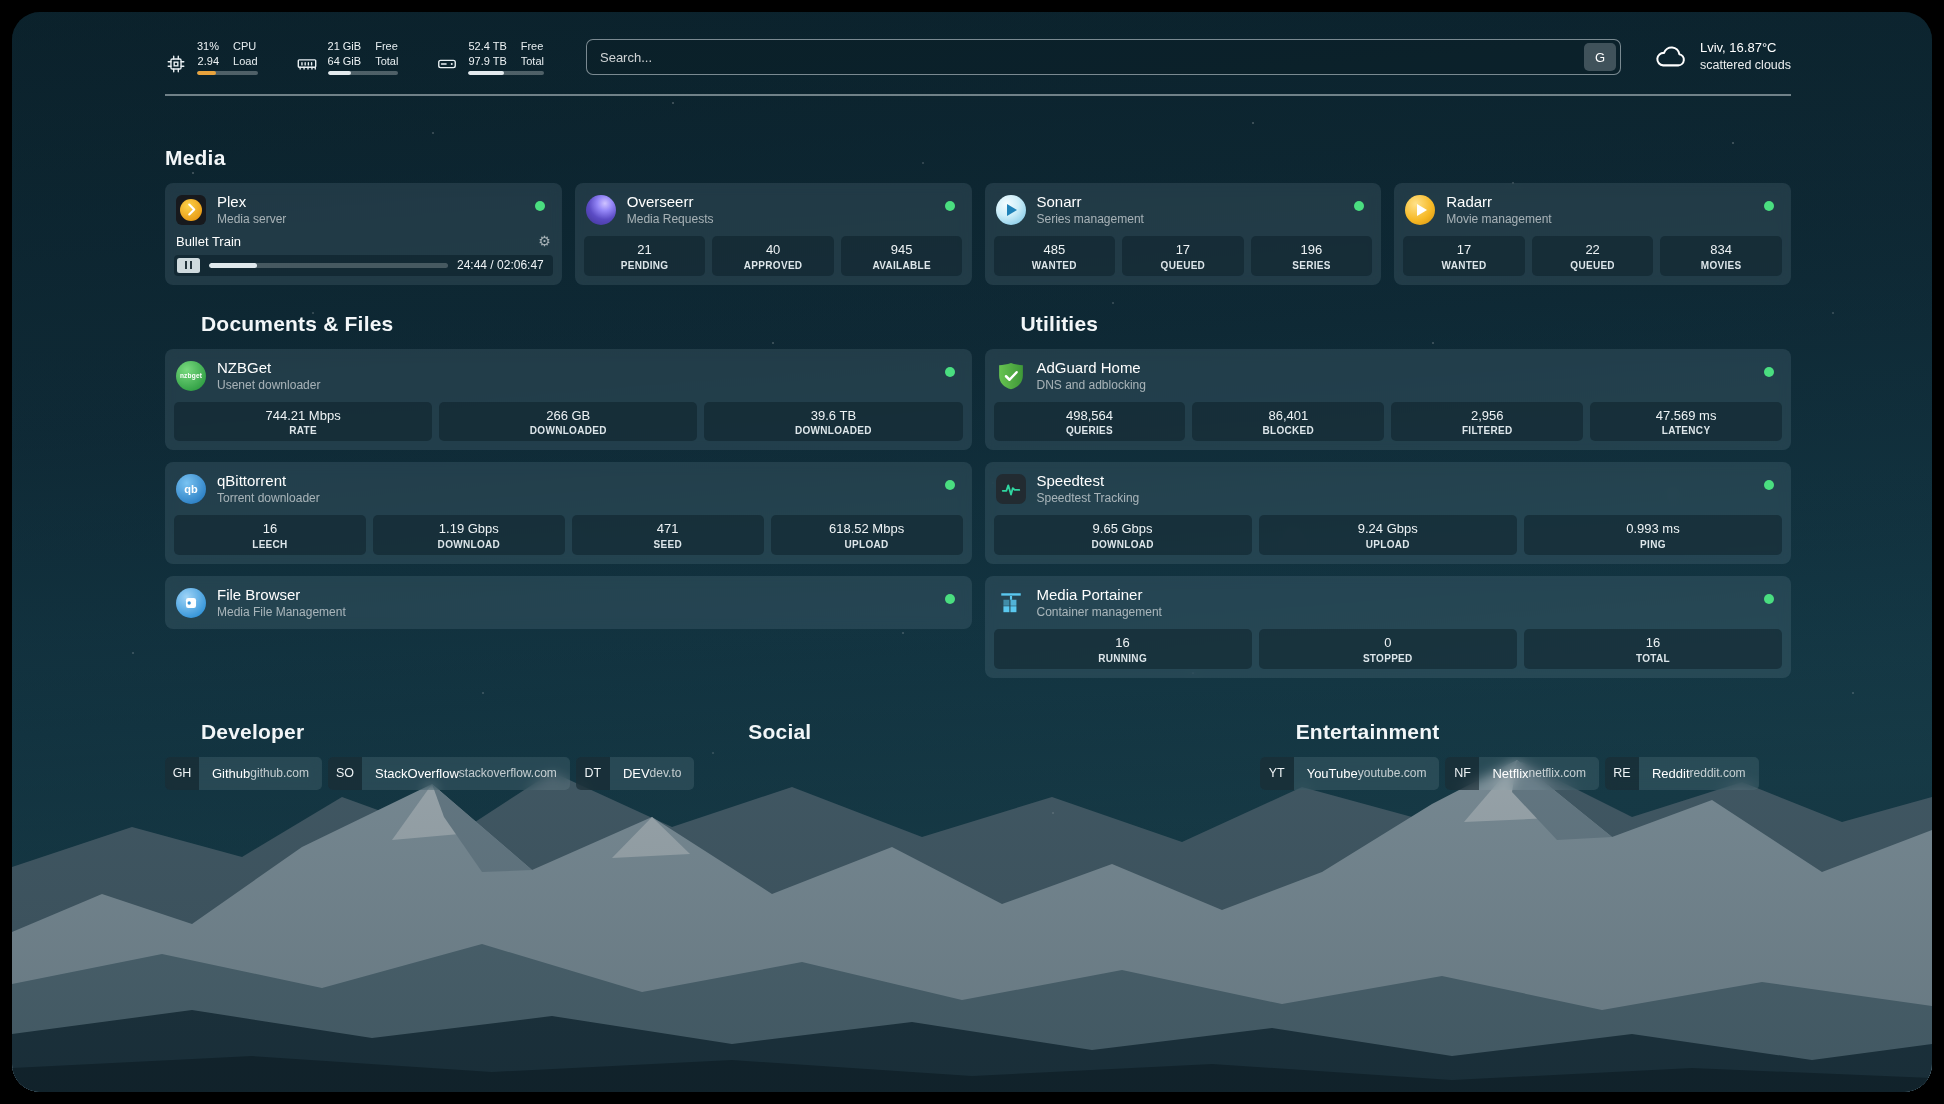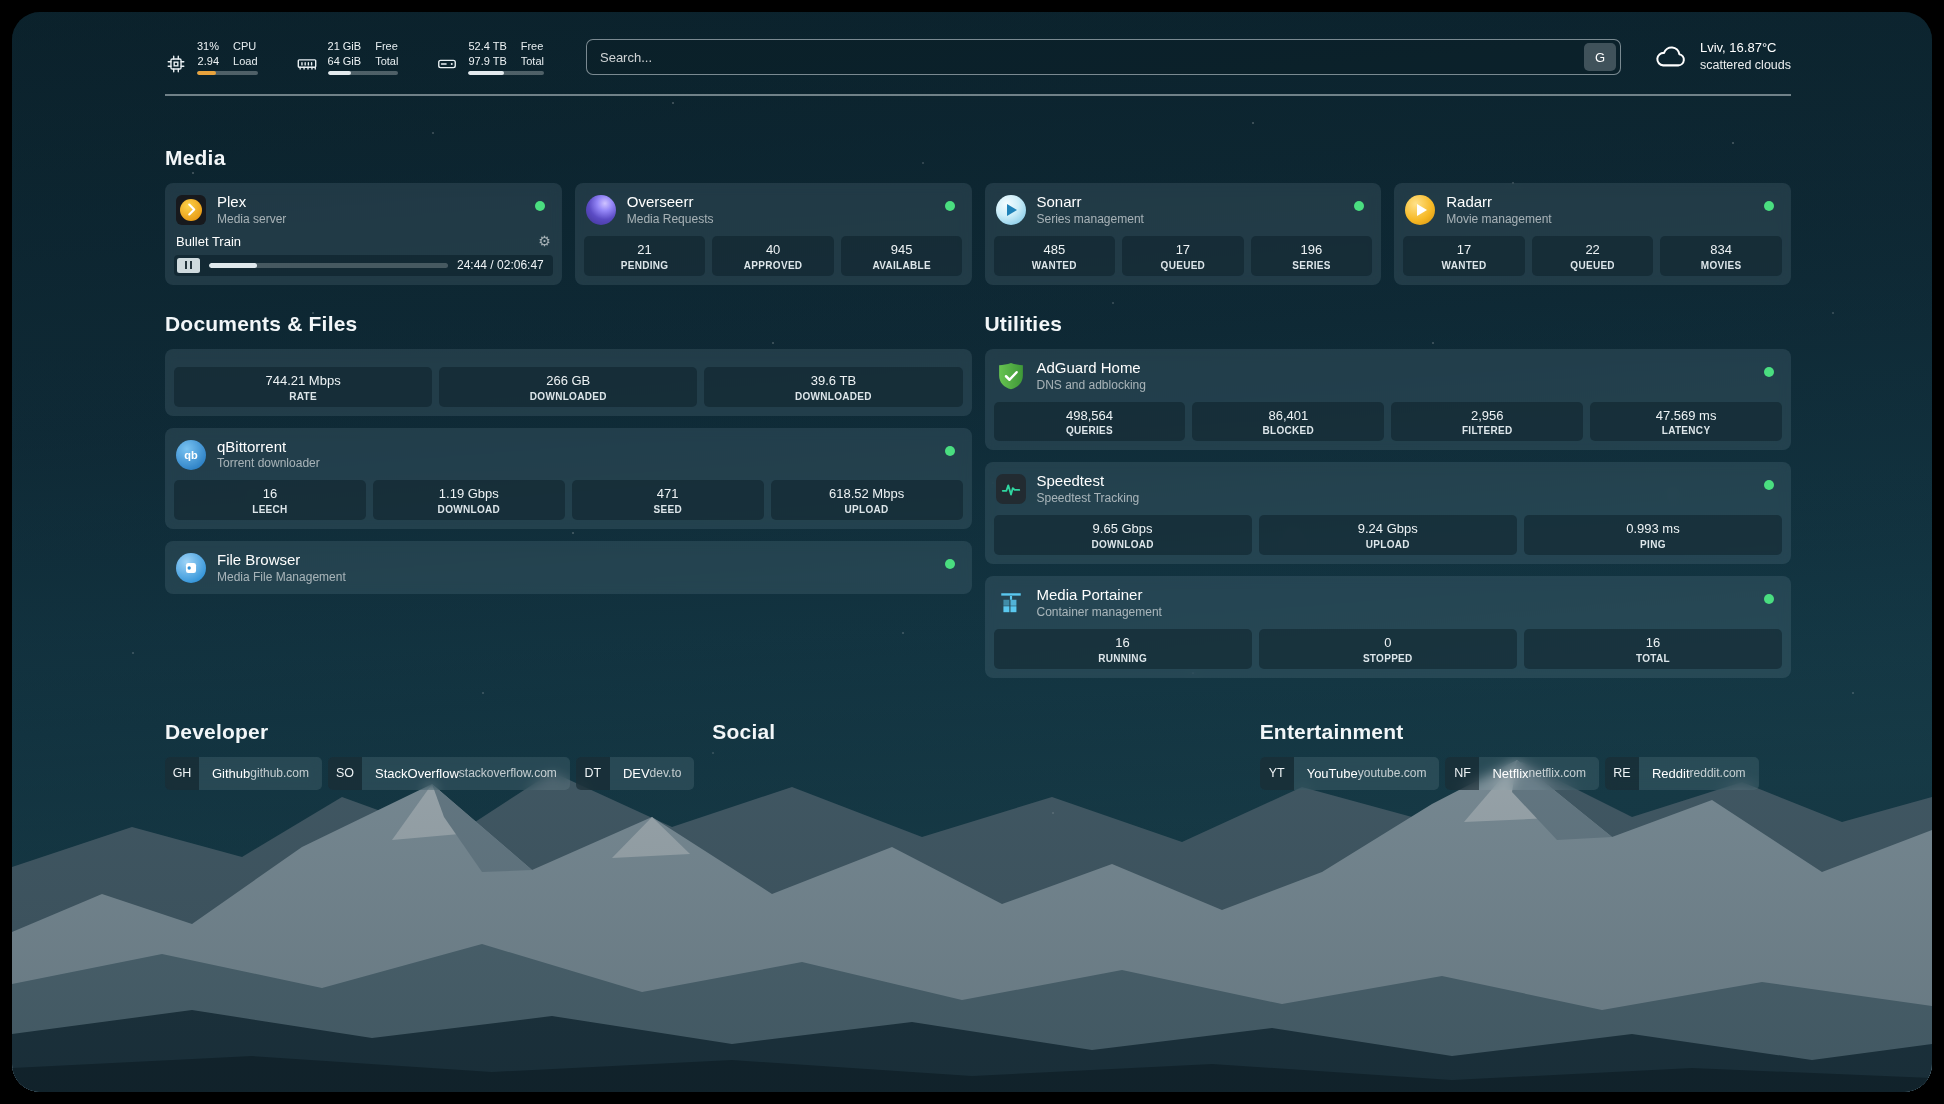--- a/index.html
+++ b/index.html
@@ -49,21 +49,21 @@
   .search-btn{width:32px;height:28px;border:0;border-radius:5px;background:rgba(223,232,236,.25);color:#fff;font-size:13px;cursor:pointer;flex:none;font-family:inherit;}
 
   .weather{display:flex;align-items:center;gap:11px;color:#fff;flex:none;}
   .weather-icon svg{width:36px;height:27px;display:block;}
   .weather-text{font-size:13px;line-height:1.4;}
   .weather-cond{font-size:12.5px;color:rgba(255,255,255,.92);}
 
   .divider{margin-top:12px;border:0;border-top:2px solid rgba(236,243,246,.45);}
 
   
-  .section-title{font-size:21px;font-weight:700;color:#f2f6f8;letter-spacing:.2px;}
+  .section-title{font-size:21px;font-weight:700;color:#f2f6f8;letter-spacing:.2px;margin-left:36px;}
   .title-media{margin:50px 0 13px;}
   .grid-4{display:grid;grid-template-columns:repeat(4,1fr);gap:13px;}
   .grid-2{display:grid;grid-template-columns:1fr 1fr;gap:13px;align-items:start;margin-top:27px;}
   .col{display:flex;flex-direction:column;gap:12px;}
   .col .section-title{margin-bottom:1px;}
 
   
   .card{background:rgba(158,186,196,.14);border-radius:8px;padding:9px;backdrop-filter:blur(6px);cursor:pointer;}
   .card-header{display:flex;align-items:center;gap:11px;position:relative;padding:1px 2px 0;}
   .svc-icon{width:30px;height:30px;flex:none;display:flex;align-items:center;justify-content:center;}
@@ -328,20 +328,28 @@
         </div>
       </div>
     </div>
 
     <div class="grid-2">
 
       <div class="col">
         <h2 class="section-title">Documents &amp; Files</h2>
 
         <div class="card">
+          <div class="card-header">
+            <span class="svc-icon icon-nzbget">nzbget</span>
+            <div>
+              <div class="svc-name">NZBGet</div>
+              <div class="svc-desc">Usenet downloader</div>
+            </div>
+            <span class="status-dot"></span>
+          </div>
           <div class="stats">
             <div class="stat">
                 <div class="stat-value">744.21 Mbps</div>
                 <div class="stat-label">RATE</div>
               </div>
             <div class="stat">
                 <div class="stat-value">266 GB</div>
                 <div class="stat-label">DOWNLOADED</div>
               </div>
             <div class="stat">

